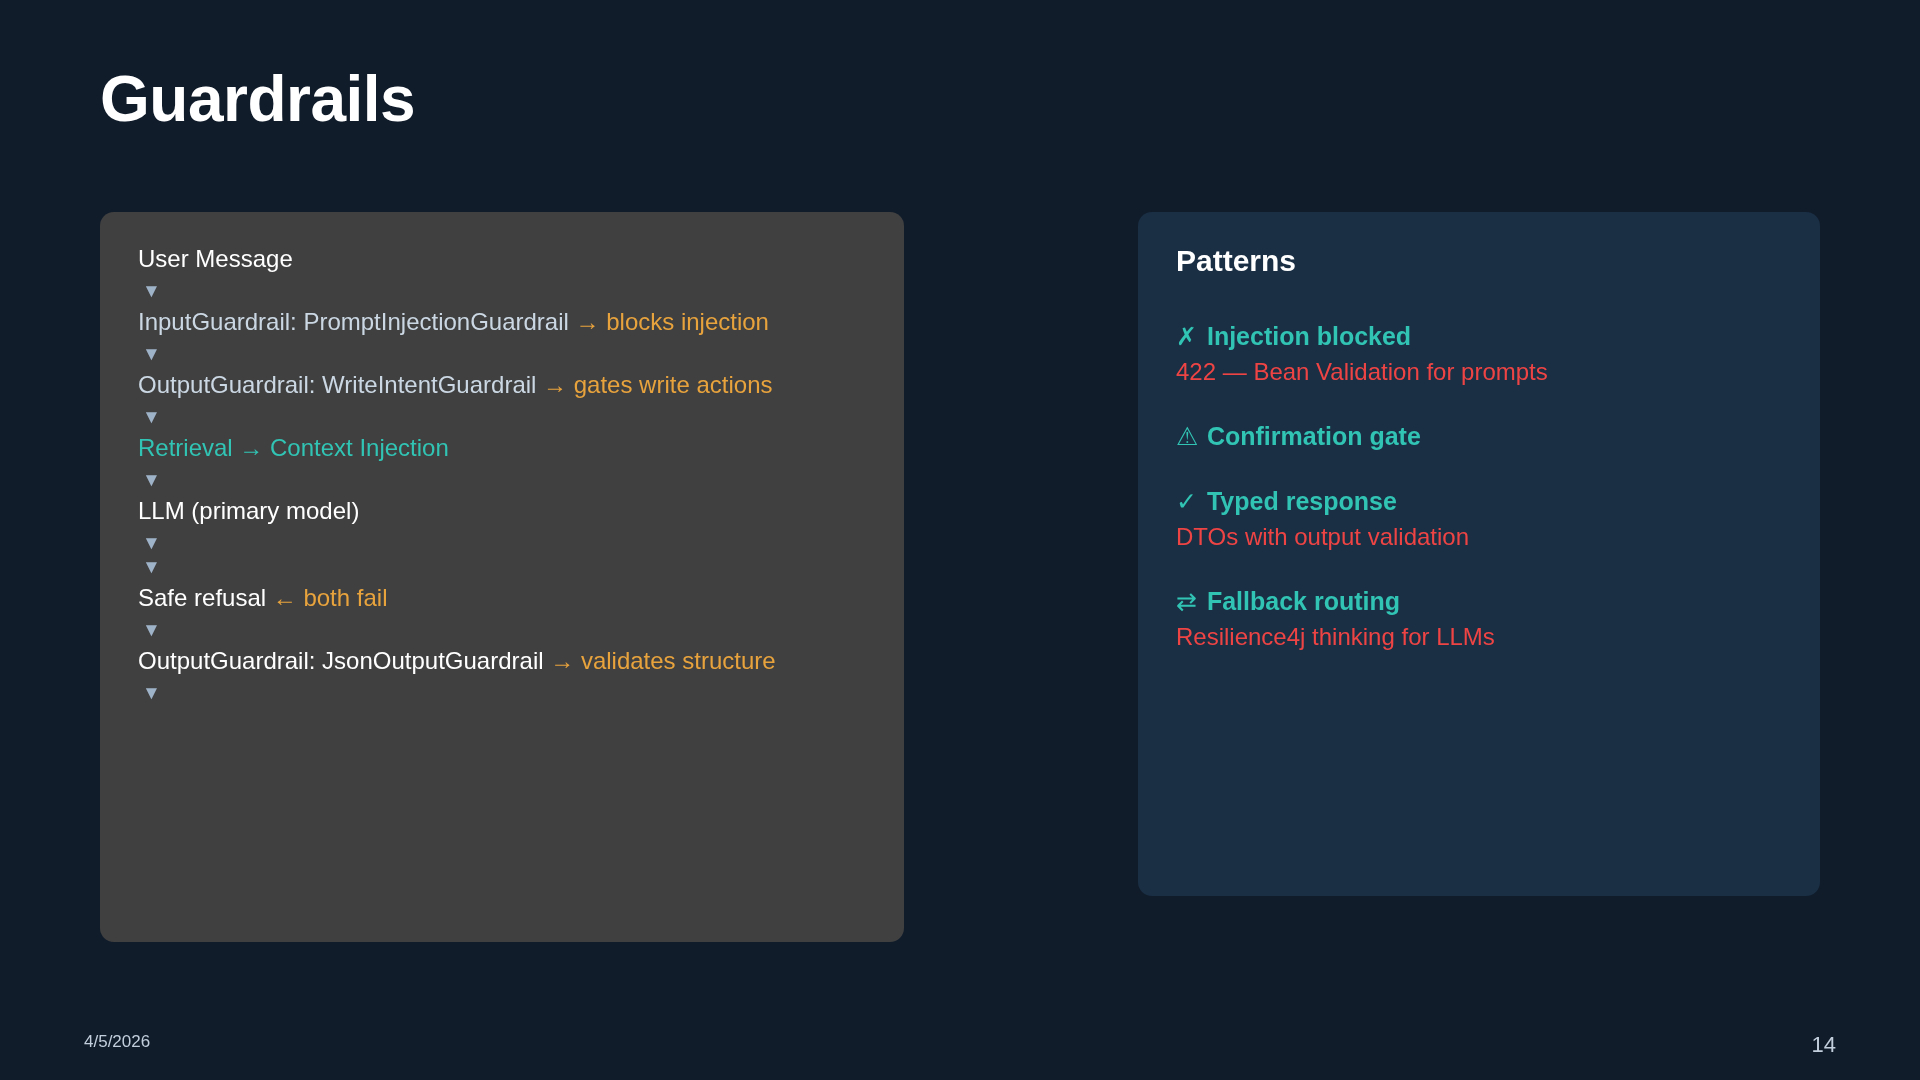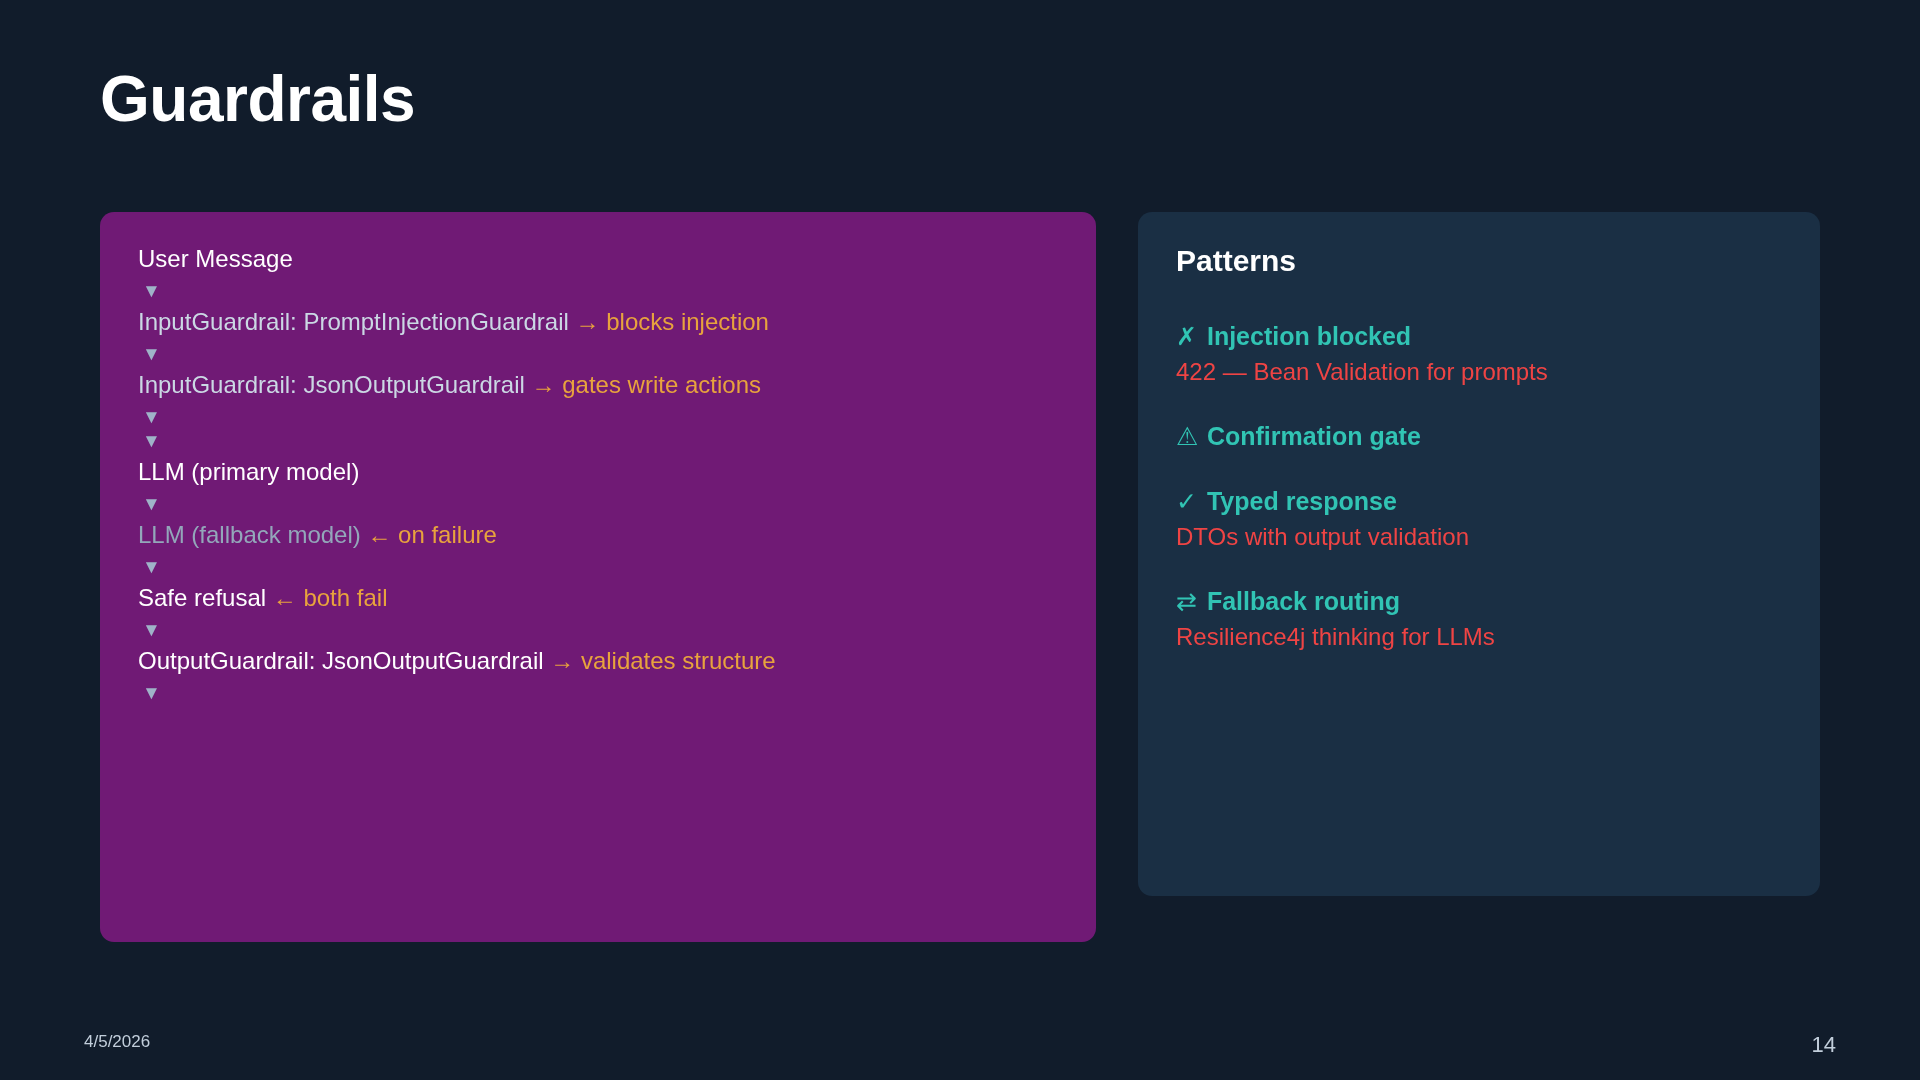--- a/index.html
+++ b/index.html
@@ -22,22 +22,22 @@
     font-size:64px;
     font-weight:bold;
     color:#ffffff;
     letter-spacing:-0.5px;
   }
 
   
   .panel-left {
     position:absolute;
     left:100px; top:212px;
-    width:996px; height:730px;
-    background:#701a75;
+    width:804px; height:730px;
+    background:#404040;
     border-radius:14px;
   }
   .panel-right {
     position:absolute;
     left:1138px; top:212px;
     width:682px; height:684px;
     background:#1a2f44;
     border-radius:14px;
   }
 
@@ -131,26 +131,26 @@
 <div class="slide">
 
   <div class="title">Guardrails</div>
 
   <div class="panel-left">
     <div class="flow" id="flow-list">
         <div class="flow-row"><span class="c-white">User Message</span></div>
         <div class="flow-arrow">▼</div>
         <div class="flow-row"><span class="c-dim">InputGuardrail: PromptInjectionGuardrail</span><span class="c-accent"> → blocks injection</span></div>
         <div class="flow-arrow">▼</div>
-        <div class="flow-row"><span class="c-dim">InputGuardrail: JsonOutputGuardrail</span><span class="c-accent"> → gates write actions</span></div>
+        <div class="flow-row"><span class="c-dim">OutputGuardrail: WriteIntentGuardrail</span><span class="c-accent"> → gates write actions</span></div>
         <div class="flow-arrow">▼</div>
+        <div class="flow-row"><span class="c-teal">Retrieval → Context Injection</span></div>
         <div class="flow-arrow">▼</div>
         <div class="flow-row"><span class="c-white">LLM (primary model)</span></div>
         <div class="flow-arrow">▼</div>
-        <div class="flow-row"><span class="c-muted">LLM (fallback model)</span><span class="c-accent"> ← on failure</span></div>
         <div class="flow-arrow">▼</div>
         <div class="flow-row"><span class="c-white">Safe refusal</span><span class="c-accent"> ← both fail</span></div>
         <div class="flow-arrow">▼</div>
         <div class="flow-row"><span class="c-white">OutputGuardrail: JsonOutputGuardrail</span><span class="c-accent"> → validates structure</span></div>
         <div class="flow-arrow">▼</div>
       </div>
   </div>
 
   <div class="panel-right">
     <div class="patterns">

